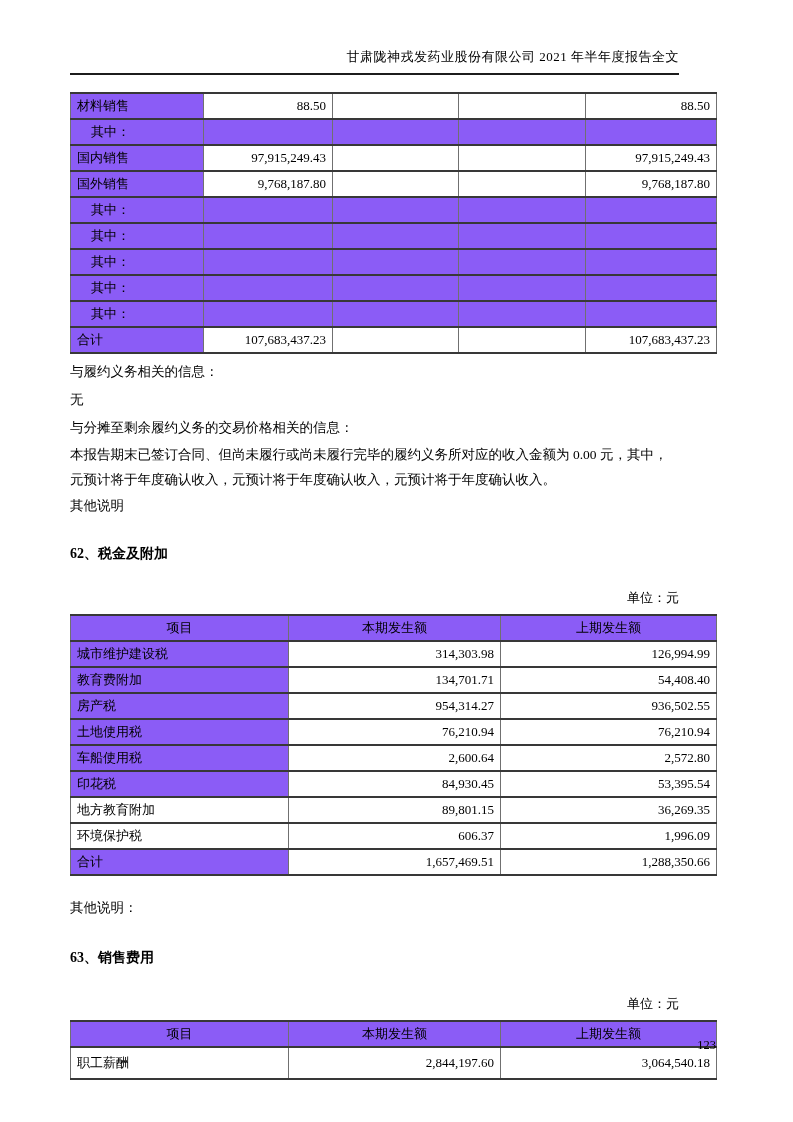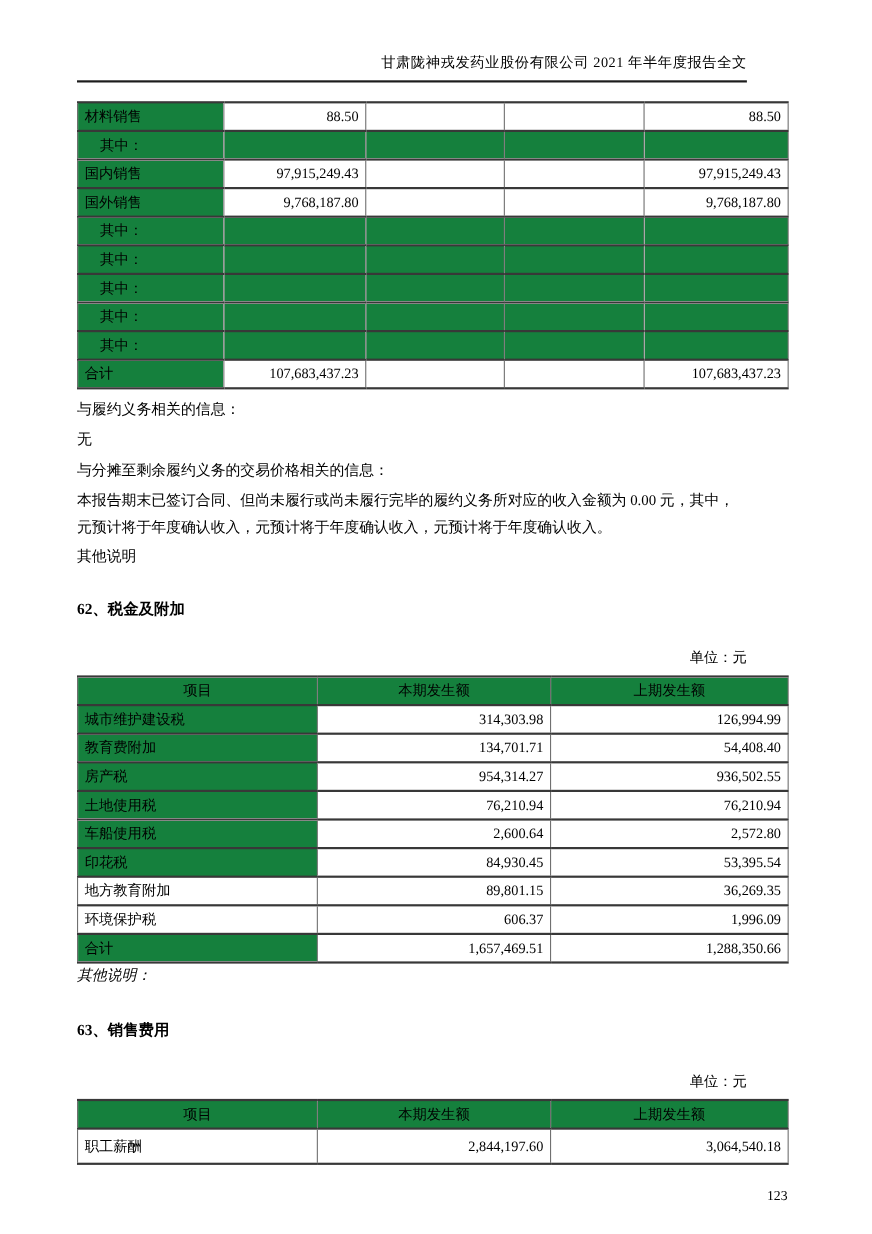--- a/index.html
+++ b/index.html
@@ -35,21 +35,21 @@
     border-top: 2px solid #383838;
     border-bottom: 2px solid #383838;
     padding: 3px 6px;
     height: 25px;
     font-weight: normal;
     overflow: hidden;
     white-space: nowrap;
   }
   .t1 { margin-top: 17px; }
   .t1 td { height: 24px; }
-  .shaded { background: #15803d; }
+  .shaded { background: #8b5cf6; }
   .lbl { text-align: left; }
   .num { text-align: right; }
   .ctr { text-align: center; }
   .indent { padding-left: 20px; }
   
   .line { font-size: 13.5px; margin: 0; padding: 0; }
   .para { line-height: 1.85; }
   .mt1 { margin-top: 9px; }
   .mt2 { margin-top: 10px; }
   
@@ -60,21 +60,21 @@
   }
   .unit {
     text-align: right;
     font-size: 13px;
   }
   .t2 td { height: 25px; margin-top: 28px; }
   .t3 td.data-row-cell { height: 32px; }
   
   .page-number {
     position: absolute;
-    top: 1080px;
+    top: 1038px;
     right: 77px;
     font-size: 12.5px;
   }
 </style>
 </head>
 <body>
 
 <div class="page">
 
   <div class="doc-header">甘肃陇神戎发药业股份有限公司 2021 年半年度报告全文</div>
@@ -223,21 +223,21 @@
         <td class="num">1,996.09</td>
       </tr>
       <tr>
         <td class="lbl shaded">合计</td>
         <td class="num">1,657,469.51</td>
         <td class="num">1,288,350.66</td>
       </tr>
     </tbody>
   </table>
 
-  <p class="line" style="margin-top:2px;font-style:italic;">其他说明：</p>
+  <p class="line" style="margin-top:23px;">其他说明：</p>
 
   <h3 class="sec-heading" style="margin-top:32px;">63、销售费用</h3>
   <div class="unit" style="margin-top:28px;">单位：元</div>
 
   <table class="t3" style="margin-top:7px;">
     <colgroup>
       <col style="width:218px">
         <col style="width:212px">
         <col style="width:216px">
     </colgroup>

